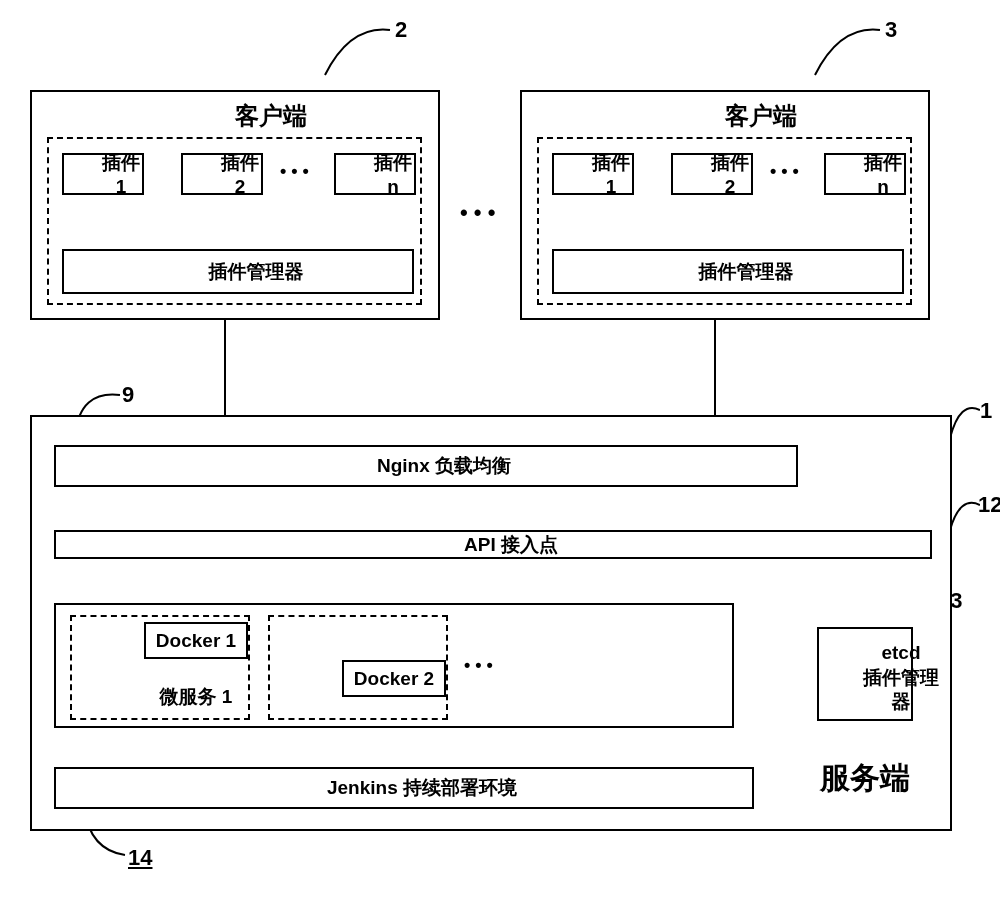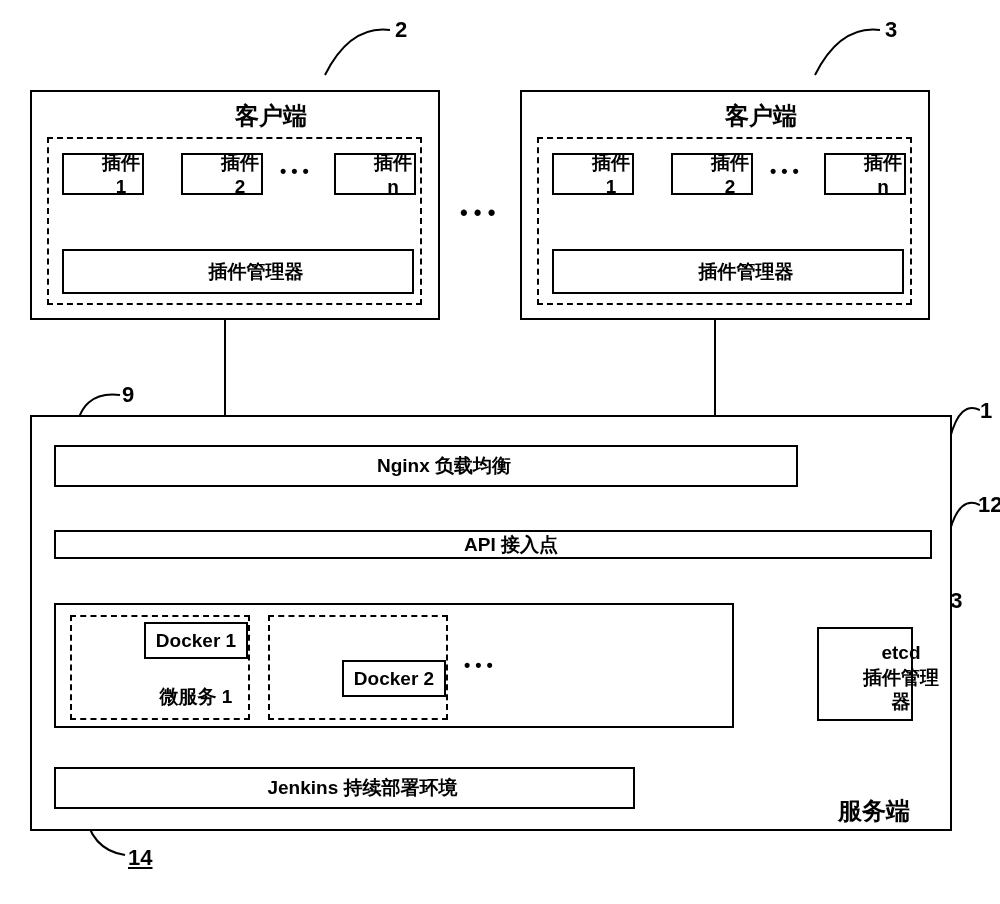--- a/index.html
+++ b/index.html
@@ -131,18 +131,18 @@
       <div class="label small" style="left:408px; top:50px;">• • •</div>
     </div>
 
     <div class="box" style="left:785px; top:210px; width:96px; height:94px; display:block;">
       <div class="etcd-inner" style="position:absolute; top:12px; width:100%;">
         <span>etcd</span><br>
         <span>插件管理器</span>
       </div>
     </div>
 
-    <div class="box" style="left:22px; top:350px; width:581px; height:42px;">Jenkins 持续部署环境</div>
+    <div class="box" style="left:22px; top:350px; width:700px; height:42px;">Jenkins 持续部署环境</div>
 
-    <div class="label" style="right:40px; bottom:2px; font-size:24px;text-align:center;">服务端</div>
+    <div class="label" style="right:40px; bottom:30px; font-size:30px;text-align:center;">服务端</div>
   </div>
 
 </div>
 
 </body></html>

